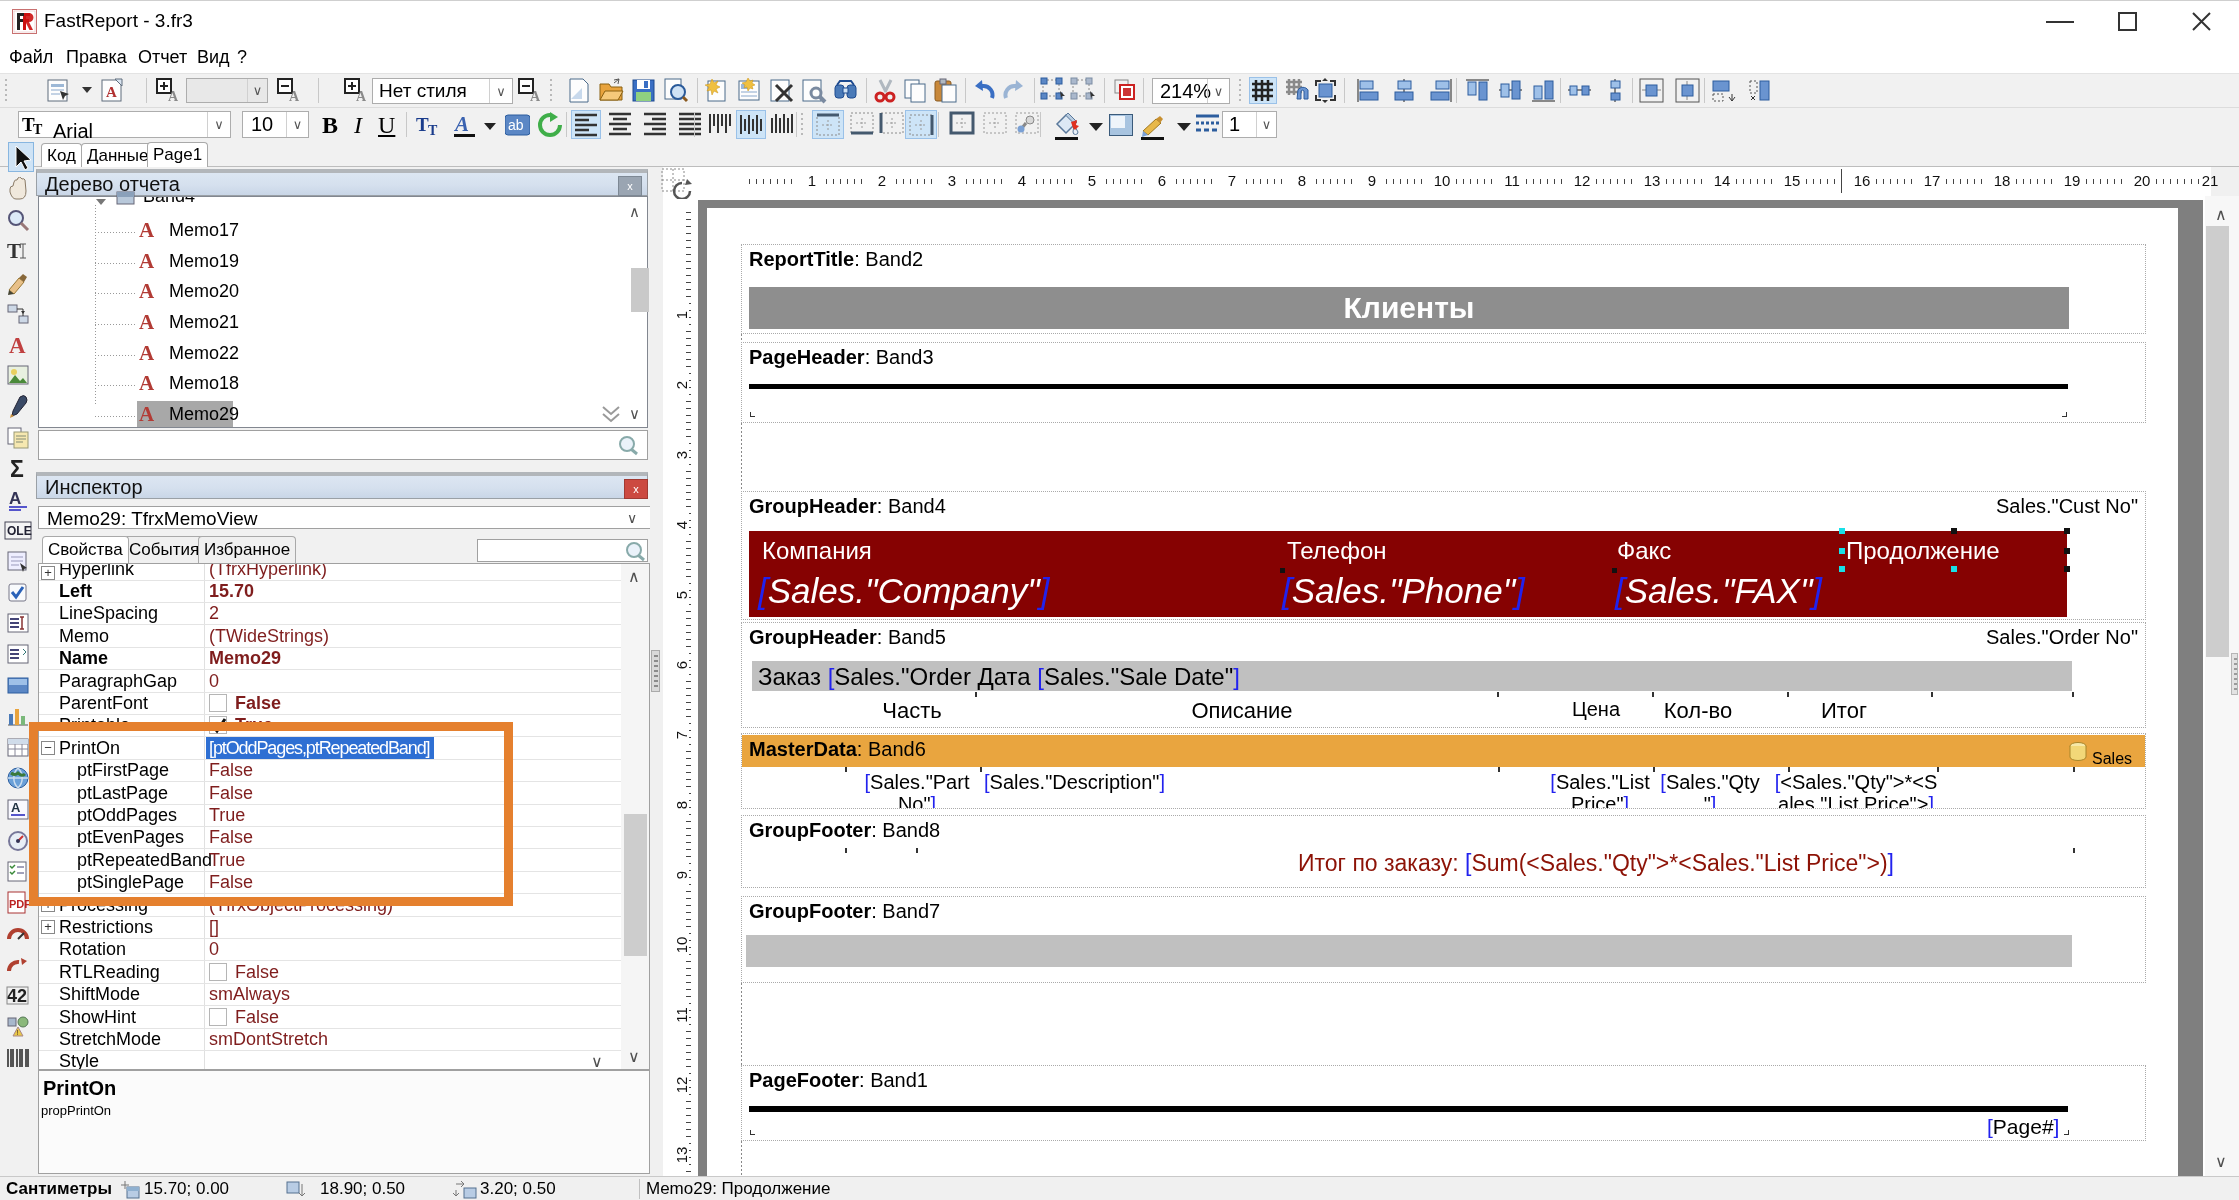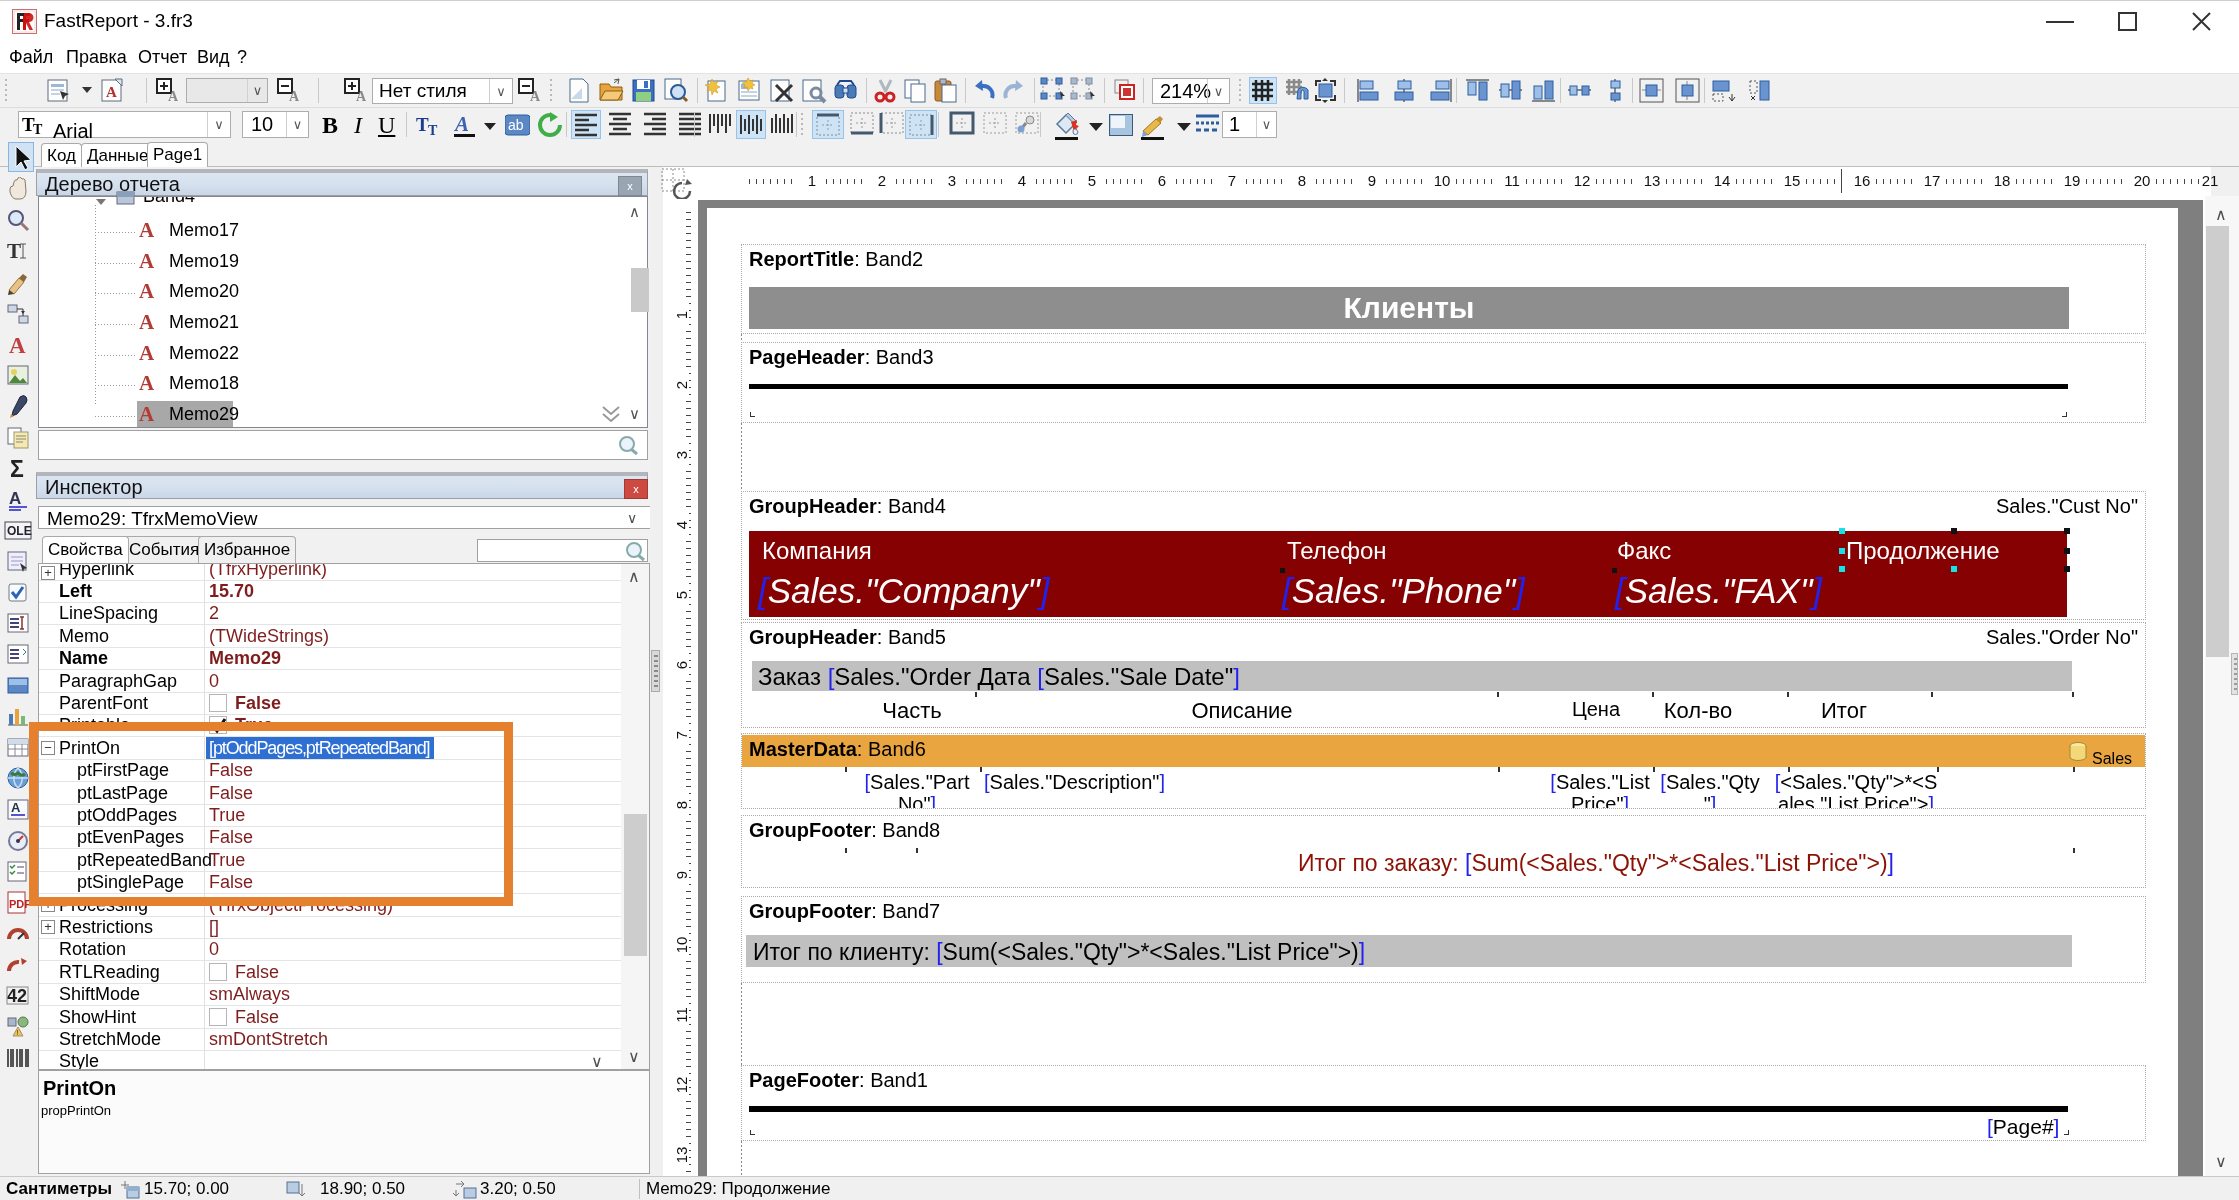--- a/index.html
+++ b/index.html
@@ -991,21 +991,20 @@
  <div class="band" style="top:648px;height:73px;">
    <div class="bhead"><b>GroupFooter</b>: Band8</div>
    <div class="ab" style="left:103px;top:32px;width:2px;height:5px;background:#333;"></div>
    <div class="ab" style="left:174px;top:32px;width:2px;height:5px;background:#333;"></div>
    <div class="ab" style="left:1331px;top:32px;width:2px;height:5px;background:#333;"></div>
    <div class="ab nw" style="left:556px;top:34px;font-size:23px;color:#8d1206;">Итог по заказу: <span class="fld">[</span>Sum(&lt;Sales."Qty"&gt;*&lt;Sales."List Price"&gt;)<span class="fld">]</span></div>
  </div>
  <div class="band" style="top:729px;height:87px;">
    <div class="bhead"><b>GroupFooter</b>: Band7</div>
    <div class="ab" style="left:4px;top:38px;width:1326px;height:32px;background:#c0c0c0;"></div>
-   <div class="ab nw" style="left:11px;top:42px;font-size:23px;">Итог по клиенту: <span class="fld">[</span>Sum(&lt;Sales."Qty"&gt;*&lt;Sales."List Price"&gt;)<span class="fld">]</span></div>
  </div>
  <div class="band" style="top:898px;height:76px;">
    <div class="bhead"><b>PageFooter</b>: Band1</div>
    <div class="ab" style="left:7px;top:40px;width:1319px;height:6px;background:#000;"></div>
    <div class="ab nw" style="left:1245px;top:49px;font-size:21px;"><span class="fld">[</span>Page#<span class="fld">]</span></div>
    <div class="ab" style="left:8px;top:64px;width:5px;height:5px;border-left:1px solid #333;border-bottom:1px solid #333;"></div>
    <div class="ab" style="left:1322px;top:64px;width:5px;height:5px;border-right:1px solid #333;border-bottom:1px solid #333;"></div>
  </div>
  <div class="ab" style="left:91px;top:167px;width:1px;height:8px;background-image:repeating-linear-gradient(180deg,#888 0 2px,transparent 2px 4px);"></div>
  <div class="ab" style="left:91px;top:256px;width:1px;height:68px;background-image:repeating-linear-gradient(180deg,#888 0 2px,transparent 2px 4px);"></div>

